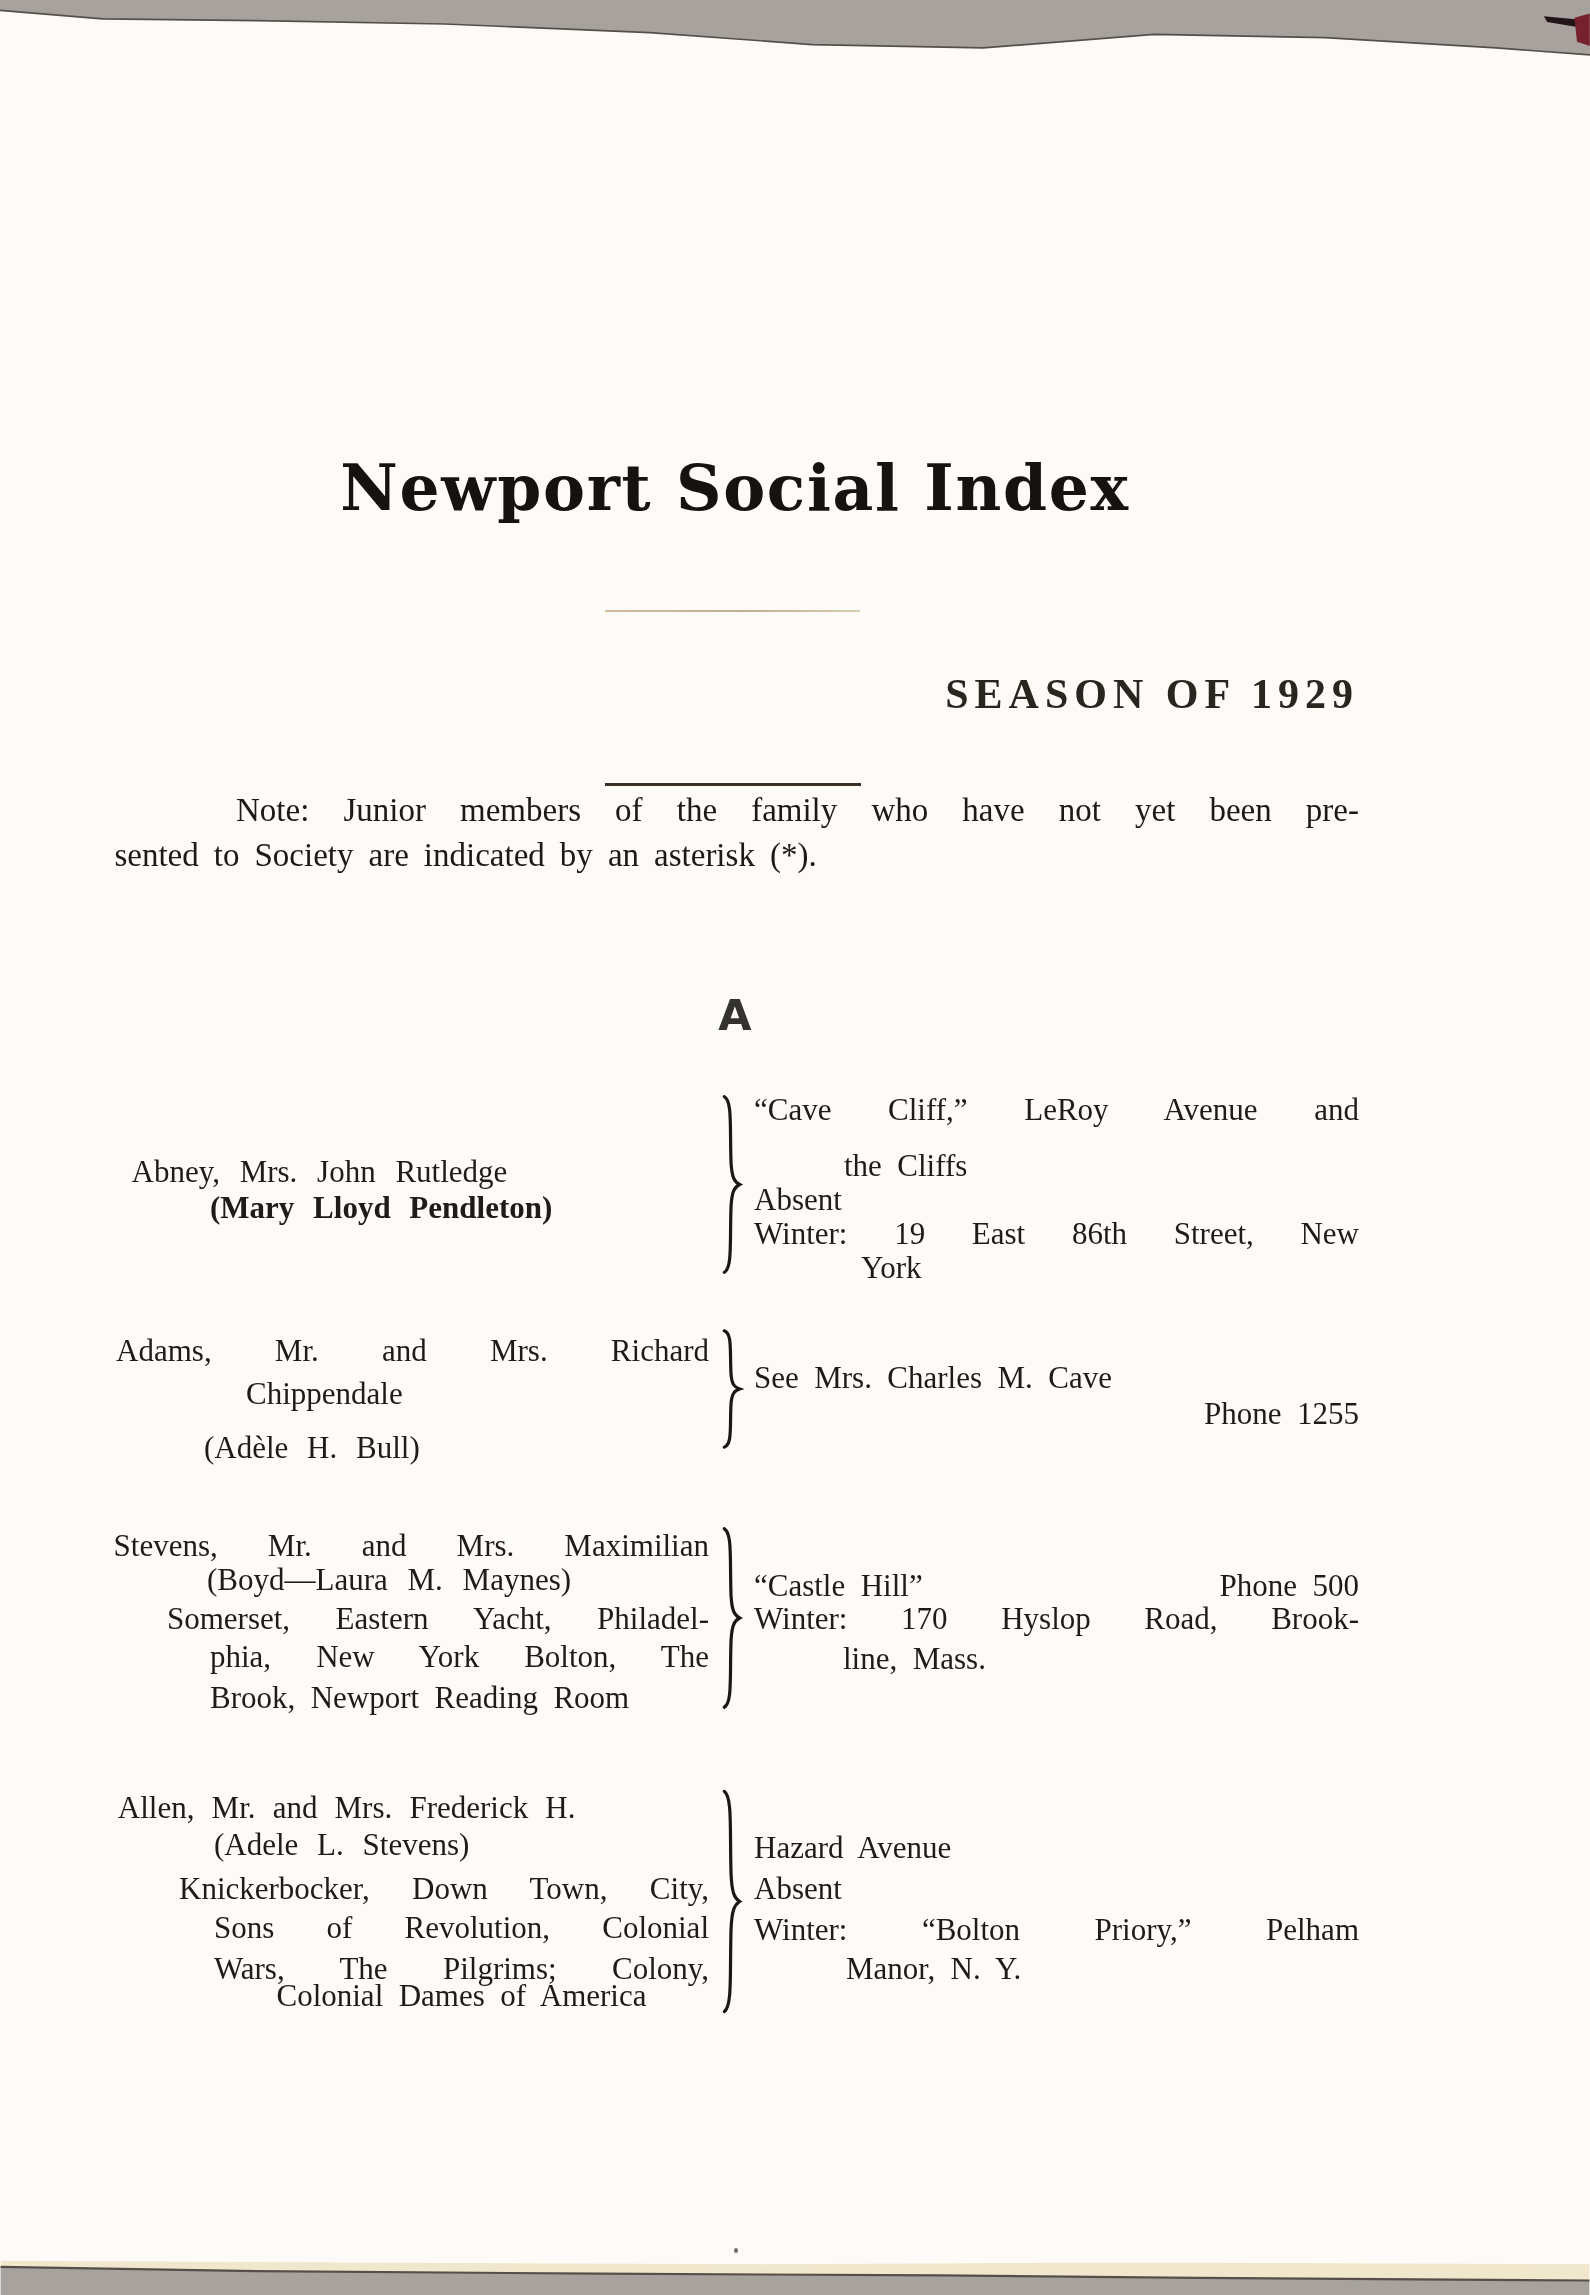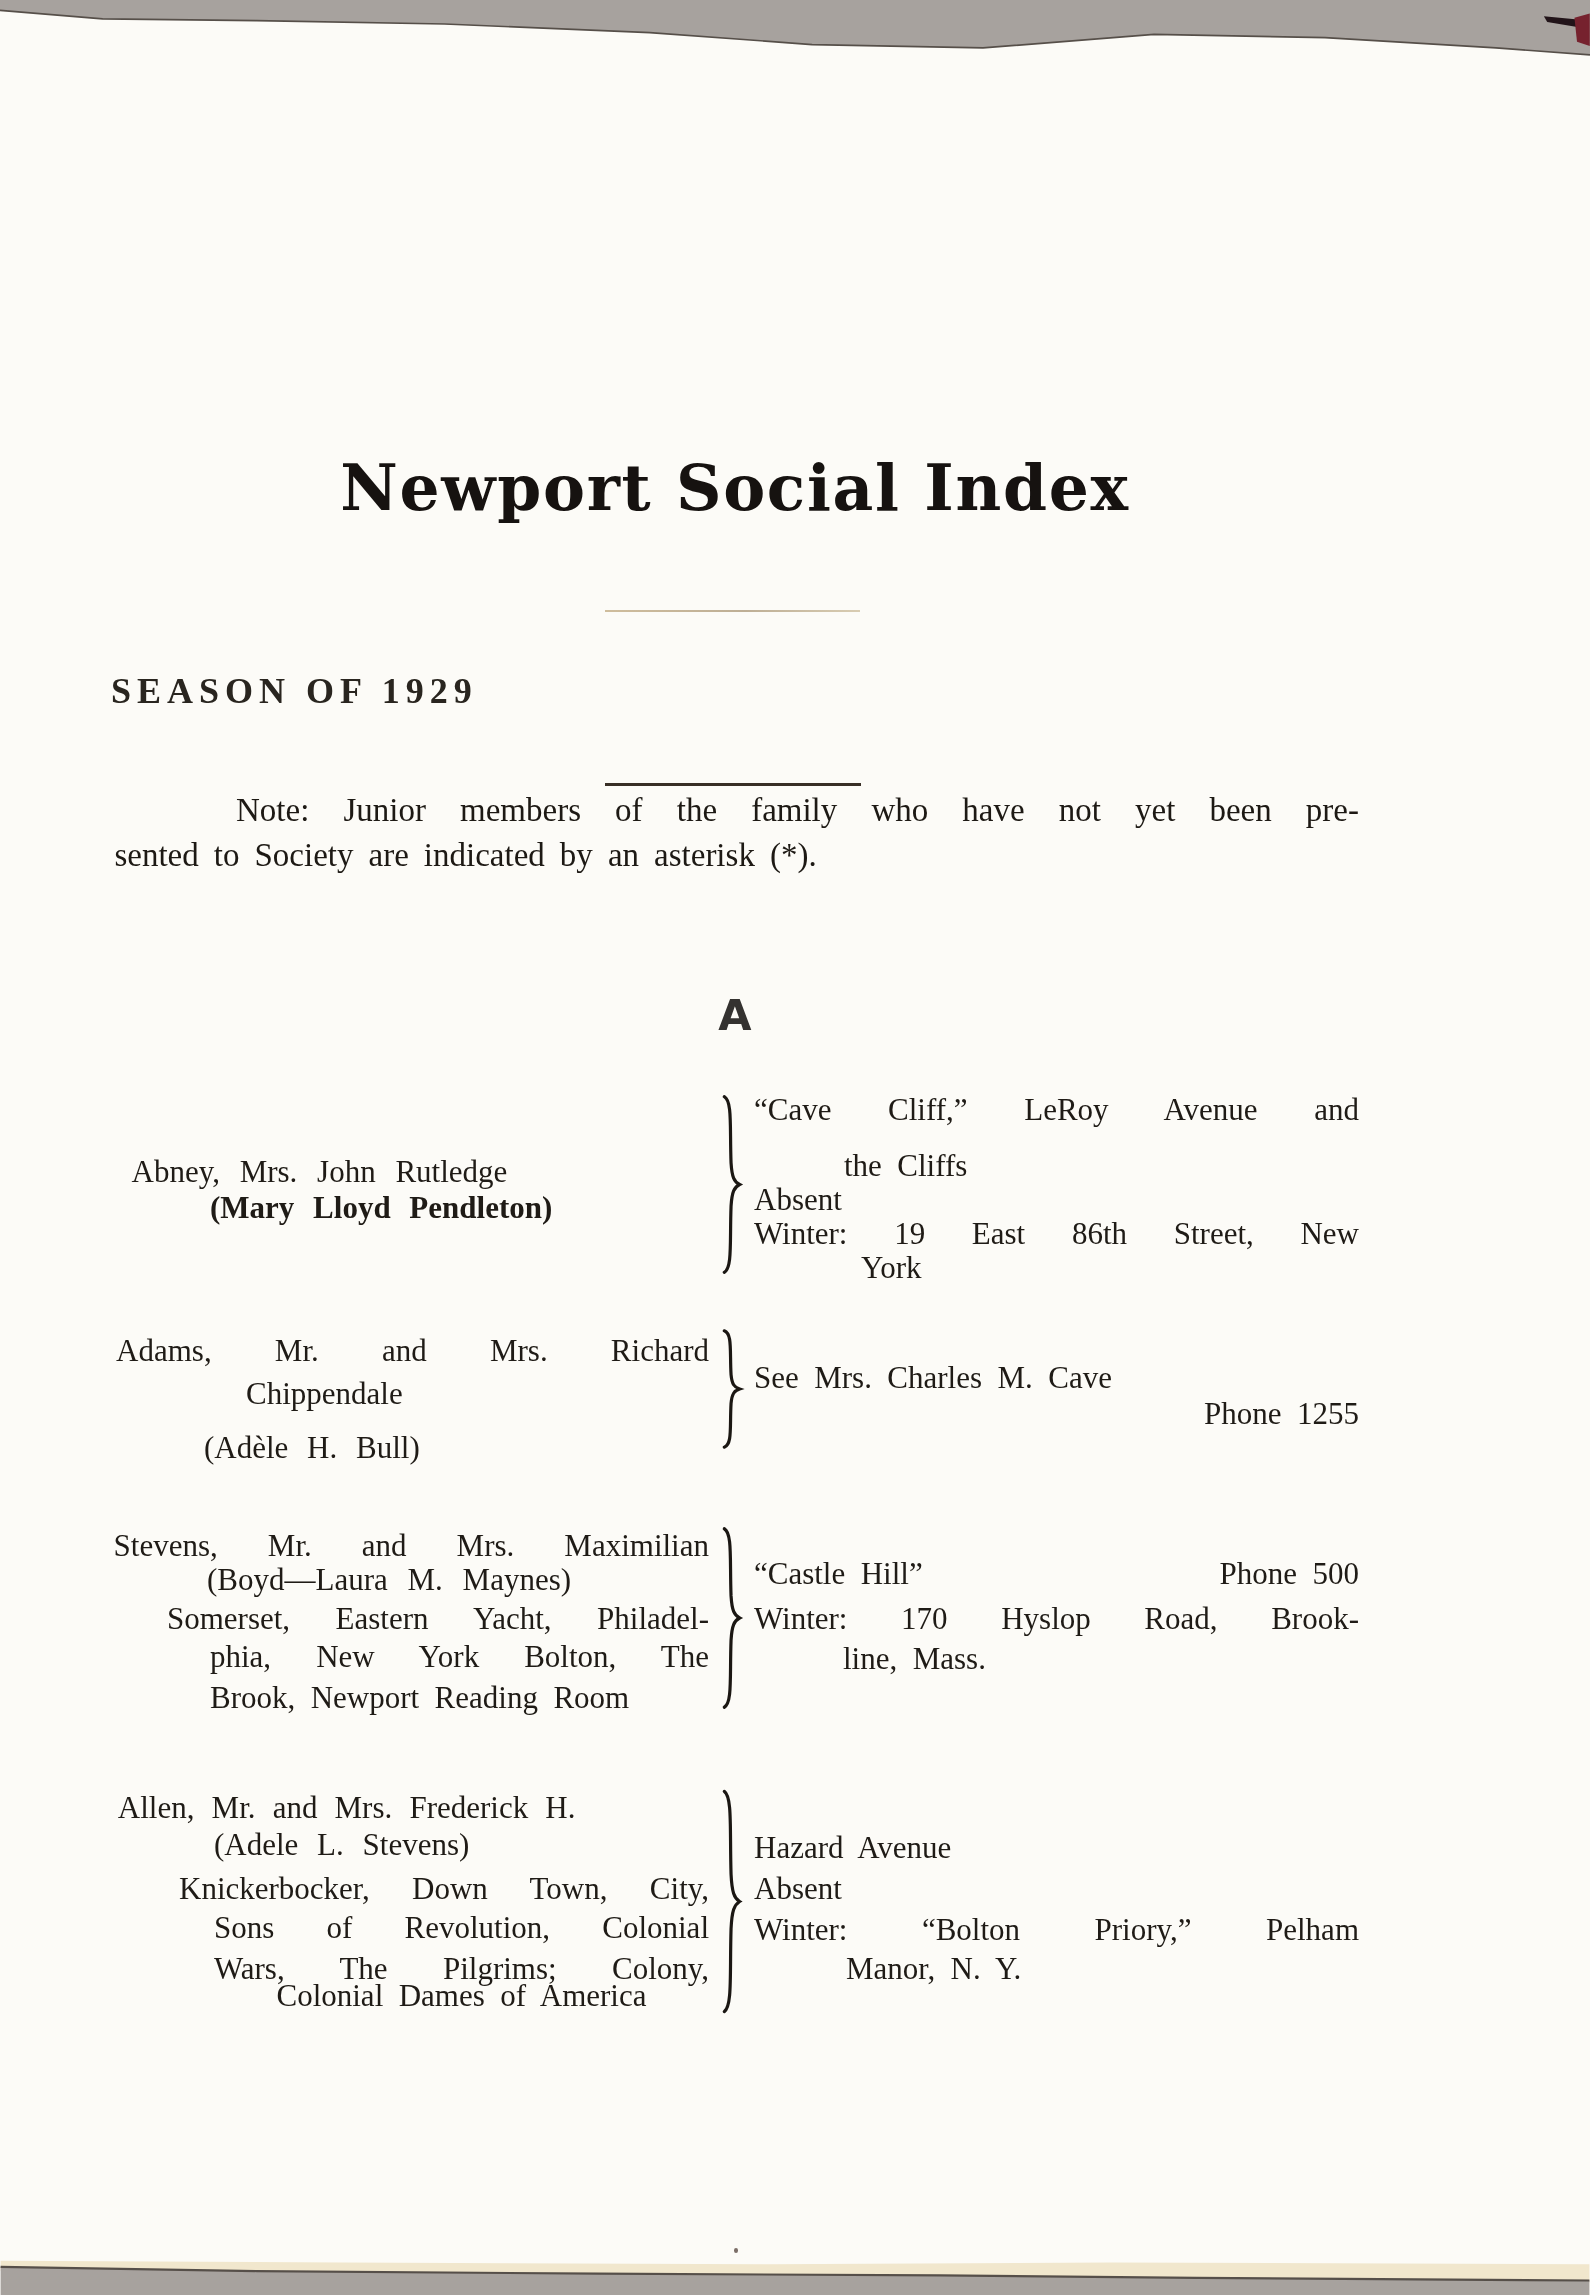--- a/index.html
+++ b/index.html
@@ -20,22 +20,22 @@
   .title{
     position:absolute;top:451px;left:0;width:100%;
     text-align:center;font-family:"DejaVu Serif", serif;
     font-weight:700;font-size:63px;letter-spacing:1.7px;color:#161210;
   }
   .rule{position:absolute;height:2.6px;}
   .rule-1{top:610px;left:494px;width:255px;height:1.7px;
     background:linear-gradient(to right,#c7b28d,#b3a184 55%,#d2c4a6);opacity:.85;}
   .rule-2{top:783px;left:494px;width:256px;background:#382f26;}
   .season{
-    position:absolute;top:670px;left:0;width:100%;text-align:left;
-    font-weight:700;font-size:36px;letter-spacing:6px;color:#29251f;
+    position:absolute;top:670px;left:0;width:100%;text-align:right;
+    font-weight:700;font-size:42px;letter-spacing:6px;color:#29251f;
   }
   .note{position:absolute;top:792px;left:0;width:1248px;font-size:33px;color:#1d1914;}
   .note .l1{position:absolute;top:0;left:0;width:100%;box-sizing:border-box;
     text-indent:125px;text-align:justify;text-align-last:justify;white-space:nowrap;}
   .note .l2{position:absolute;top:45px;left:3.4px;word-spacing:6.8px;white-space:nowrap;}
 
   .section-letter{
     position:absolute;top:990px;left:0;width:100%;text-align:center;
     font-family:"DejaVu Sans", sans-serif;font-weight:700;font-size:43px;color:#343230;
   }
@@ -117,21 +117,21 @@
       <div class="ln jl" style="top:4.3px;padding-left:2.6px;">Stevens, Mr. and Mrs. Maximilian</div>
       <div class="ln" style="top:38px;padding-left:96px;word-spacing:12px;">(Boyd—Laura M. Maynes)</div>
       <div class="ln jl" style="top:77px;padding-left:56px;">Somerset, Eastern Yacht, Philadel-</div>
       <div class="ln jl" style="top:115px;padding-left:99px;">phia, New York Bolton, The</div>
       <div class="ln" style="top:156px;padding-left:99px;">Brook, Newport Reading Room</div>
     </div>
     <svg class="brace" style="top:1.7px;height:184px;" viewBox="0 0 30 100" preserveAspectRatio="none">
       <path d="M7,1.5 C16,4 13,18 14.5,38 C15.5,46 18,48.5 24,50 C18,51.5 15.5,54 14.5,62 C13,82 16,96 7,98.5"></path>
     </svg>
     <div class="acol">
-      <div class="ln between" style="top:32px;">
+      <div class="ln between" style="top:44px;">
         <span>“Castle Hill”</span>
         <span>Phone 500</span>
       </div>
       <div class="ln jl" style="top:77px;">Winter: 170 Hyslop Road, Brook-</div>
       <div class="ln" style="top:117px;padding-left:89px;">line, Mass.</div>
     </div>
   </div>
 
   <div class="entry" style="top:1785px;height:238px;">
     <div class="ncol">

